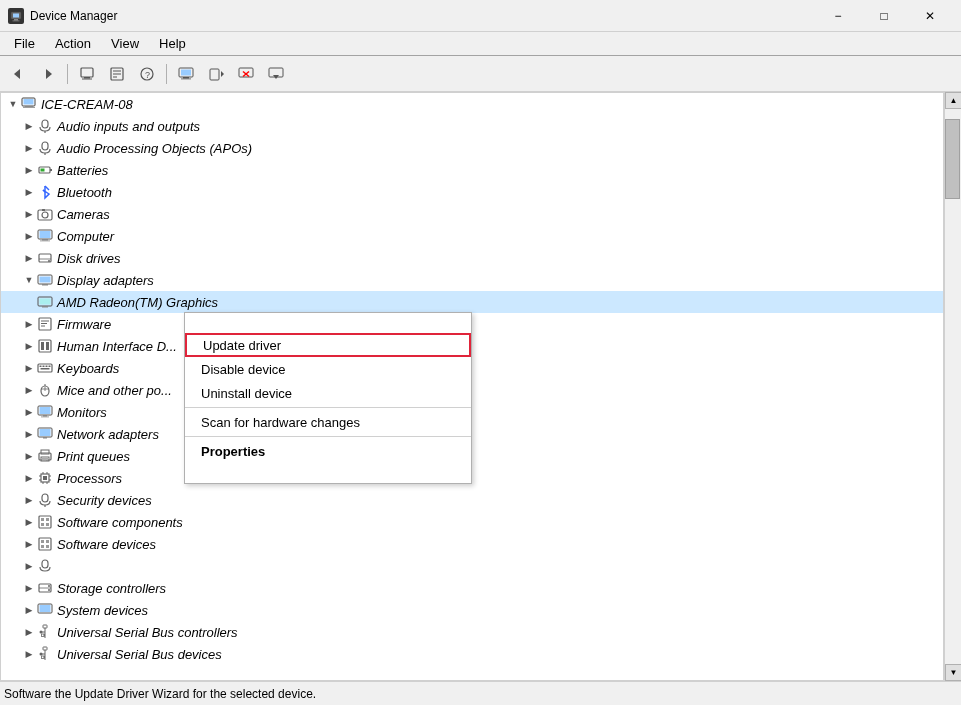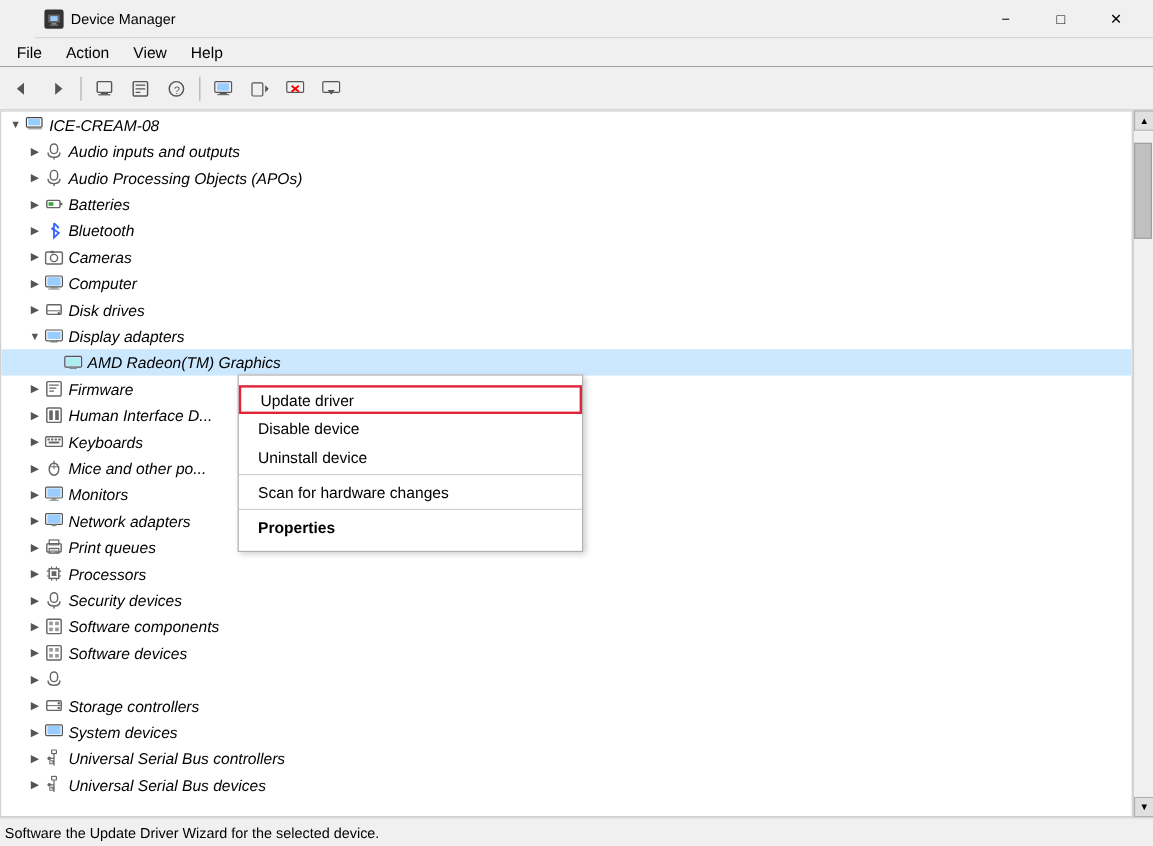--- a/index.html
+++ b/index.html
@@ -14,21 +14,20 @@
     }
 
     
     .title-bar {
       background: #f0f0f0;
       height: 32px;
       display: flex;
       align-items: center;
       padding: 0 8px;
       border-bottom: 1px solid #d0d0d0;
-      margin-left: 29px;
     }
     .title-bar-icon {
       width: 16px;
       height: 16px;
       margin-right: 6px;
       background: #333;
       border-radius: 2px;
       display: flex;
       align-items: center;
       justify-content: center;
@@ -194,27 +193,27 @@
 
     .tree-label {
       font-size: 13px;
       font-style: italic;
     }
 
     
     .context-menu {
       position: absolute;
       top: 220px;
-      left: 198px;
+      left: 184px;
       background: white;
       border: 1px solid #b0b0b0;
       box-shadow: 2px 2px 5px rgba(0,0,0,0.2);
       width: 288px;
       z-index: 100;
-      padding: 8px 0;
+      padding: 20px 0;
     }
 
     .context-menu-item {
       height: 24px;
       display: flex;
       align-items: center;
       padding: 0 16px;
       cursor: pointer;
       font-size: 13px;
     }
@@ -426,21 +425,21 @@
       <div class="tree-icon">
         <svg width="16" height="16" viewBox="0 0 16 16">
           <rect x="1" y="3" width="14" height="9" rx="1" fill="none" stroke="#555" stroke-width="1"></rect>
           <rect x="2.5" y="4.5" width="11" height="6" fill="#9cf"></rect>
           <rect x="5" y="12" width="6" height="1.5" fill="#888"></rect>
         </svg>
       </div>
       <span class="tree-label">Display adapters</span>
     </div>
 
-    <div class="tree-item selected" style="padding-left:36px">
+    <div class="tree-item selected" style="padding-left:20px">
       <div class="expand-placeholder"></div>
       <div class="tree-icon">
         <svg width="16" height="16" viewBox="0 0 16 16">
           <rect x="1" y="3" width="14" height="9" rx="1" fill="none" stroke="#555" stroke-width="1"></rect>
           <rect x="2.5" y="4.5" width="11" height="6" fill="#aee"></rect>
           <rect x="5" y="12" width="6" height="1.5" fill="#888"></rect>
         </svg>
       </div>
       <span class="tree-label">AMD Radeon(TM) Graphics</span>
     </div>

